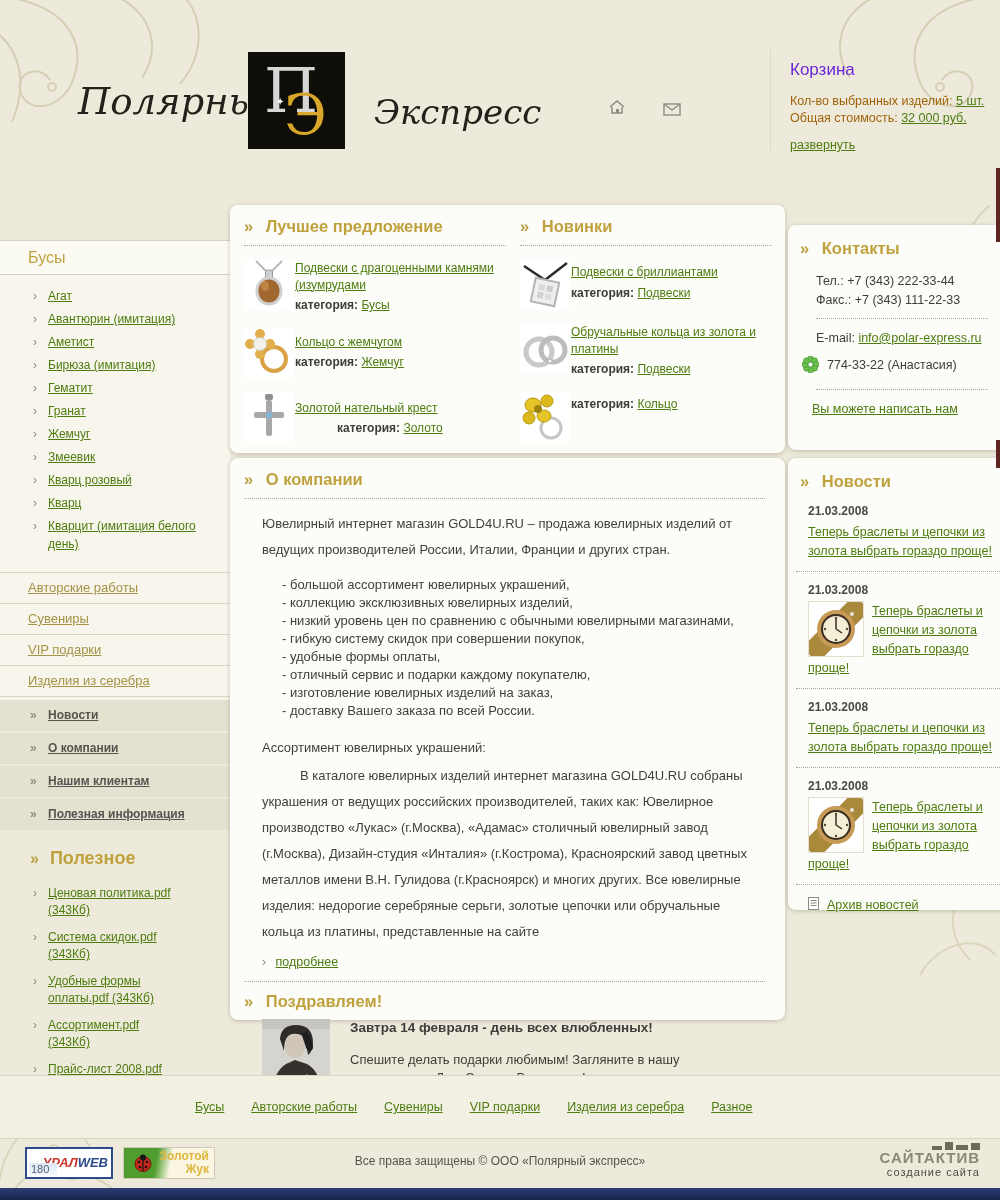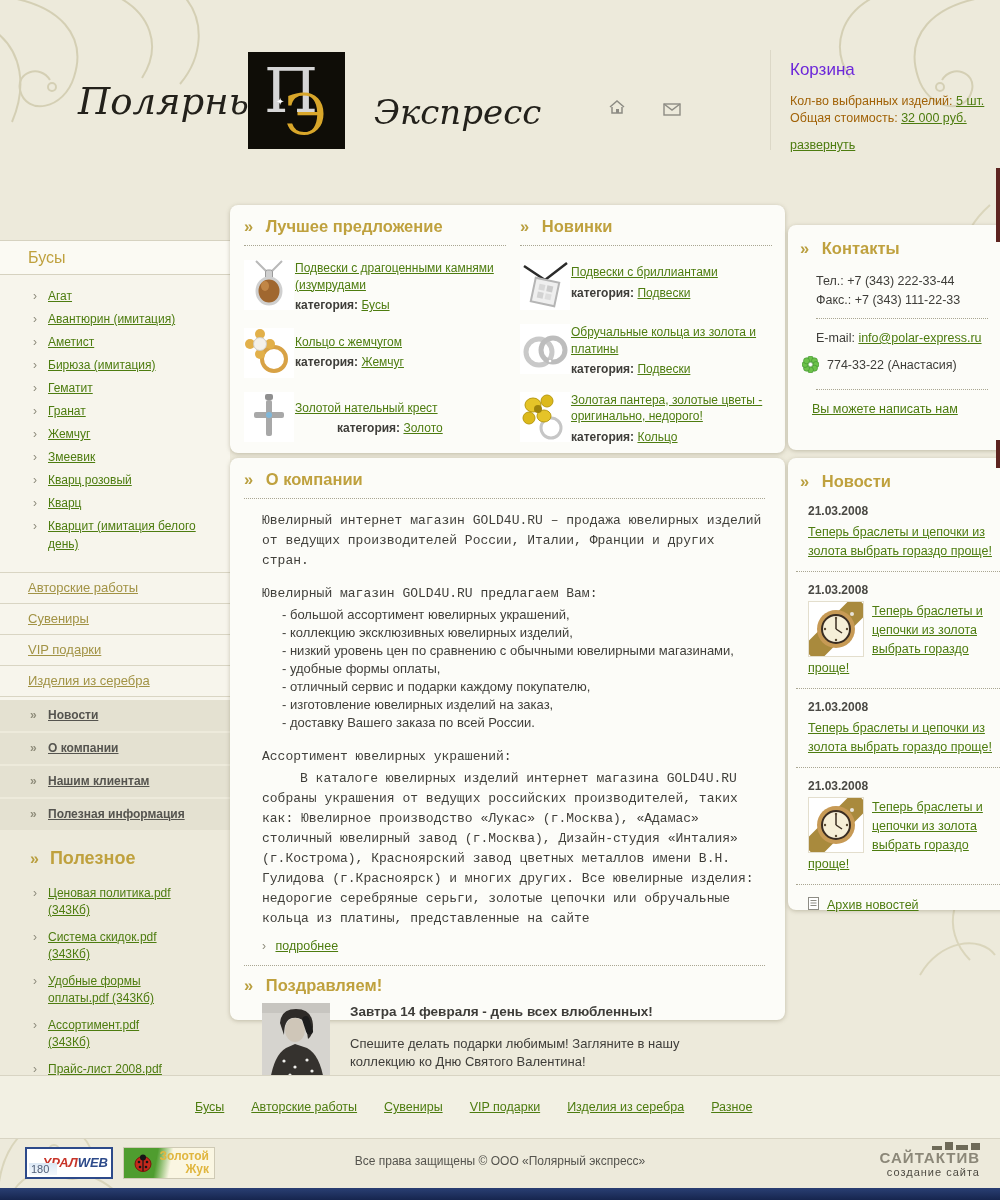--- a/index.html
+++ b/index.html
@@ -37,21 +37,21 @@
   .useful-file{position:relative;padding:0 30px 10px 48px;font-size:12px;line-height:17px;}
   .useful-file .bullet{position:absolute;left:33px;top:0;}
   
   .sec-head{font-size:16.5px;font-weight:bold;padding-bottom:9px;}
   .sec-head .dbullet{margin-right:8px;}
   .item{display:flex;margin-top:14px;}
   .item-img{width:50px;height:50px;background:#fff;flex:0 0 50px;}
   .item-txt{margin-left:1px;font-size:12px;line-height:16.5px;}
   .cat-line{margin-top:4px;}
   .cat-line b{color:#3e3d39;font-weight:bold;}
-  .about p{font-size:13px;line-height:20px;margin:0 0 13px 0;color:#403f3a;font-family:Liberation Mono, monospace;}
+  .about p{font-size:13px;line-height:26px;margin:0 0 13px 0;color:#403f3a;}
   .about .list-line{font-size:13px;line-height:18px;padding-left:20px;color:#403f3a;}
   .news-item{padding:11px 12px 11px 12px;border-bottom:1px dotted #a9a692;margin:0 8px;}
   .news-date{font-size:12px;font-weight:bold;color:#4a4944;margin-bottom:4px;}
   .news-text{font-size:12.5px;line-height:17px;}
   .news-img{float:left;width:54px;height:54px;margin-right:8px;border:1px solid #e3decd;background:#fff;}
   .banner{position:absolute;top:1147px;height:32px;}
   .studio{color:#8b8778;font-weight:bold;font-size:15px;letter-spacing:1px;}
   .blocks{display:flex;justify-content:flex-end;gap:3px;align-items:flex-end;height:8px;margin-bottom:-1px;}
   .blocks span{background:#6e6a58;display:block;}
   .clearfix::after{content:"";display:block;clear:both;}
@@ -267,37 +267,36 @@
           <svg width="50" height="50">
               <circle cx="31" cy="36" r="10" fill="none" stroke="#c6c6c6" stroke-width="3"></circle>
               <ellipse cx="13" cy="13" rx="8" ry="7" fill="#e5c428" stroke="#b99a10"></ellipse>
               <ellipse cx="27" cy="9" rx="6" ry="6" fill="#dcb91c" stroke="#b99a10"></ellipse>
               <ellipse cx="9" cy="26" rx="6" ry="6" fill="#dcb91c" stroke="#b99a10"></ellipse>
               <ellipse cx="24" cy="24" rx="7" ry="6" fill="#e5c428" stroke="#b99a10"></ellipse>
               <circle cx="18" cy="17" r="4" fill="#9e830c"></circle>
             </svg>
         </span>
         <span class="item-txt">
-          <span class="glink">Золотая пантера, золотые цветы - оригинально, недорого!</span>
           <span class="cat-line" style="display:block;"><b>категория:</b> <span class="glink">Кольцо</span></span>
         </span>
       </div>
     </div>
   </div>
 
   <div class="abs panel about" style="left:230px;top:458px;width:555px;height:562px;box-sizing:border-box;padding:12px 20px 0 14px;">
     <div class="sec-head dotted" style="margin-bottom:12px;">
       <span class="dbullet">»</span>
       <span class="gold">О компании</span>
     </div>
     <p style="padding-left:18px;">Ювелирный интернет магазин GOLD4U.RU – продажа ювелирных изделий от ведущих производителей России, Италии, Франции и других стран.</p>
-    <p style="padding-left:18px;margin-bottom:2px;">Ювелирный магазин GOLD4U.RU предлагаем Вам:</p>
     <div class="list-line" style="padding-left:38px;">- большой ассортимент ювелирных украшений,</div>
     <div class="list-line" style="padding-left:38px;">- коллекцию эксклюзивных ювелирных изделий,</div>
     <div class="list-line" style="padding-left:38px;">- низкий уровень цен по сравнению с обычными ювелирными магазинами,</div>
+    <div class="list-line" style="padding-left:38px;">- гибкую систему скидок при совершении покупок,</div>
     <div class="list-line" style="padding-left:38px;">- удобные формы оплаты,</div>
     <div class="list-line" style="padding-left:38px;">- отличный сервис и подарки каждому покупателю,</div>
     <div class="list-line" style="padding-left:38px;">- изготовление ювелирных изделий на заказ,</div>
     <div class="list-line" style="padding-left:38px;">- доставку Вашего заказа по всей России.</div>
     <p style="padding-left:18px;margin:15px 0 2px 0;">Ассортимент ювелирных украшений:</p>
     <p style="padding-left:18px;text-indent:38px;margin-bottom:10px;">В каталоге ювелирных изделий интернет магазина GOLD4U.RU собраны украшения от ведущих российских производителей, таких как: Ювелирное производство «Лукас» (г.Москва), «Адамас» столичный ювелирный завод (г.Москва), Дизайн-студия «Инталия» (г.Кострома), Красноярский завод цветных металлов имени В.Н. Гулидова (г.Красноярск) и многих других. Все ювелирные изделия: недорогие серебряные серьги, золотые цепочки или обручальные кольца из платины, представленные на сайте</p>
     <div style="padding-left:18px;font-size:12.5px;position:relative;">
       <span class="bullet">›</span>
       <span class="glink" style="margin-left:6px;">подробнее</span>
     </div>

